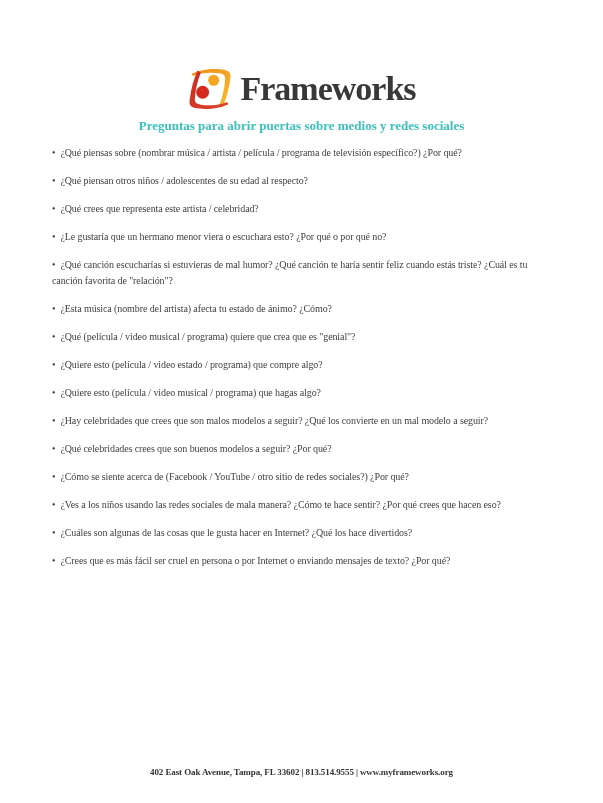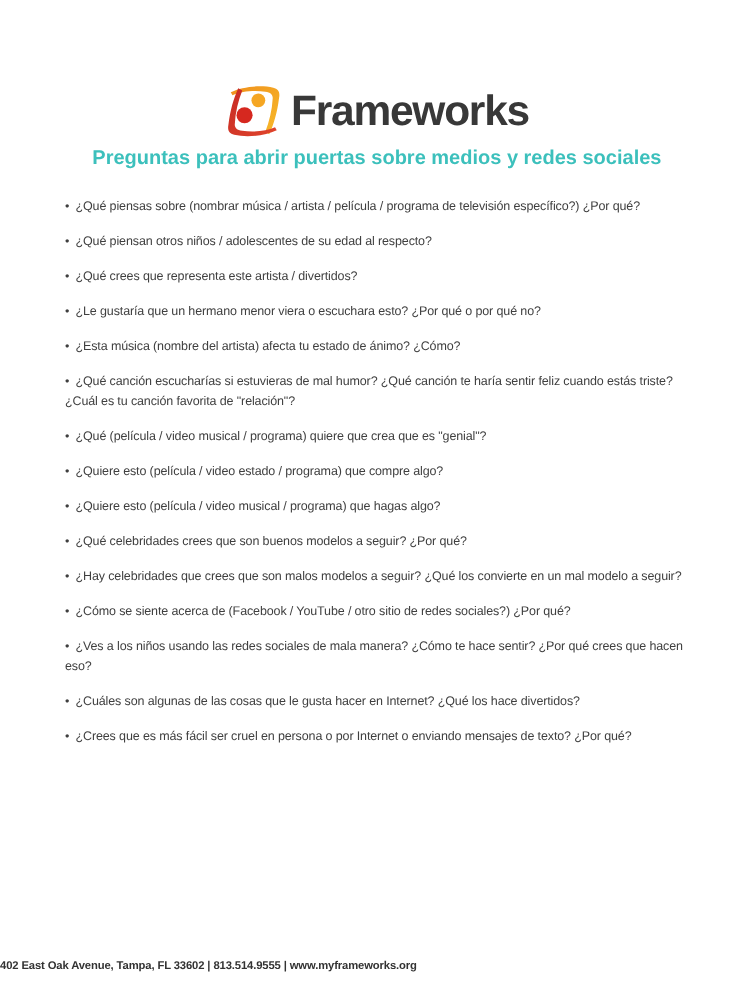--- a/index.html
+++ b/index.html
@@ -6,61 +6,63 @@
   body{
     width:603px;height:803px;
     font-family:"Liberation Sans", sans-serif;
     -webkit-font-smoothing:antialiased;
   }
   .page{
     position:relative;
     width:603px;height:803px;
     background:#ffffff;
     overflow:hidden;
+    font-family:Liberation Serif, serif;
   }
   .logo-row{
     display:flex;
     justify-content:center;
     align-items:center;
     gap:7px;
     padding-top:66px;
   }
   .logo-icon{display:inline-block;line-height:0;}
   .logo-icon svg{width:46px;height:46px;display:block;}
   .wordmark{
     font-size:34px;
     font-weight:bold;
     color:#383838;
     letter-spacing:-1px;
   }
   .title{
     margin:6px 0 0 0;
     text-align:center;
-    font-size:16px;
+    font-size:13px;
     font-weight:bold;
     color:#3cc0bc;
     letter-spacing:0;
   }
   .questions{
     padding:11px 52px 0 52px;
   }
   .q{
-    margin:11px 0 12px 0;
+    margin:0 0 12px 0;
     font-size:10px;
     line-height:16px;
     color:#3f3f3f;
     letter-spacing:-0.1px;
   }
   .q .b{
     margin-right:5px;
   }
   .footer{
     position:absolute;
     left:0;right:0;
     bottom:26px;
+    text-align:center;
     font-size:9px;
     font-weight:bold;
     color:#333333;
     letter-spacing:-0.1px;
   }
 </style>
 </head>
 <body>
 
 <div class="page">
@@ -87,29 +89,29 @@
       </svg>
     </span>
     <span class="wordmark">Frameworks</span>
   </header>
 
   <h1 class="title">Preguntas para abrir puertas sobre medios y redes sociales</h1>
 
   <main class="questions">
     <p class="q"><span class="b">•</span><span>¿Qué piensas sobre (nombrar música / artista / película / programa de televisión específico?) ¿Por qué?</span></p>
     <p class="q"><span class="b">•</span><span>¿Qué piensan otros niños / adolescentes de su edad al respecto?</span></p>
-    <p class="q"><span class="b">•</span><span>¿Qué crees que representa este artista / divertidos?</span></p>
+    <p class="q"><span class="b">•</span><span>¿Qué crees que representa este artista / celebridad?</span></p>
     <p class="q"><span class="b">•</span><span>¿Le gustaría que un hermano menor viera o escuchara esto? ¿Por qué o por qué no?</span></p>
+    <p class="q"><span class="b">•</span><span>¿Qué canción escucharías si estuvieras de mal humor? ¿Qué canción te haría sentir feliz cuando estás triste? ¿Cuál es tu canción favorita de "relación"?</span></p>
     <p class="q"><span class="b">•</span><span>¿Esta música (nombre del artista) afecta tu estado de ánimo? ¿Cómo?</span></p>
-    <p class="q"><span class="b">•</span><span>¿Qué canción escucharías si estuvieras de mal humor? ¿Qué canción te haría sentir feliz cuando estás triste? ¿Cuál es tu canción favorita de "relación"?</span></p>
     <p class="q"><span class="b">•</span><span>¿Qué (película / video musical / programa) quiere que crea que es "genial"?</span></p>
     <p class="q"><span class="b">•</span><span>¿Quiere esto (película / video estado / programa) que compre algo?</span></p>
     <p class="q"><span class="b">•</span><span>¿Quiere esto (película / video musical / programa) que hagas algo?</span></p>
+    <p class="q"><span class="b">•</span><span>¿Hay celebridades que crees que son malos modelos a seguir? ¿Qué los convierte en un mal modelo a seguir?</span></p>
     <p class="q"><span class="b">•</span><span>¿Qué celebridades crees que son buenos modelos a seguir? ¿Por qué?</span></p>
-    <p class="q"><span class="b">•</span><span>¿Hay celebridades que crees que son malos modelos a seguir? ¿Qué los convierte en un mal modelo a seguir?</span></p>
     <p class="q"><span class="b">•</span><span>¿Cómo se siente acerca de (Facebook / YouTube / otro sitio de redes sociales?) ¿Por qué?</span></p>
     <p class="q"><span class="b">•</span><span>¿Ves a los niños usando las redes sociales de mala manera? ¿Cómo te hace sentir? ¿Por qué crees que hacen eso?</span></p>
     <p class="q"><span class="b">•</span><span>¿Cuáles son algunas de las cosas que le gusta hacer en Internet? ¿Qué los hace divertidos?</span></p>
     <p class="q"><span class="b">•</span><span>¿Crees que es más fácil ser cruel en persona o por Internet o enviando mensajes de texto? ¿Por qué?</span></p>
   </main>
 
   <footer class="footer">402 East Oak Avenue, Tampa, FL 33602 | 813.514.9555 | www.myframeworks.org</footer>
 
 </div>
 

